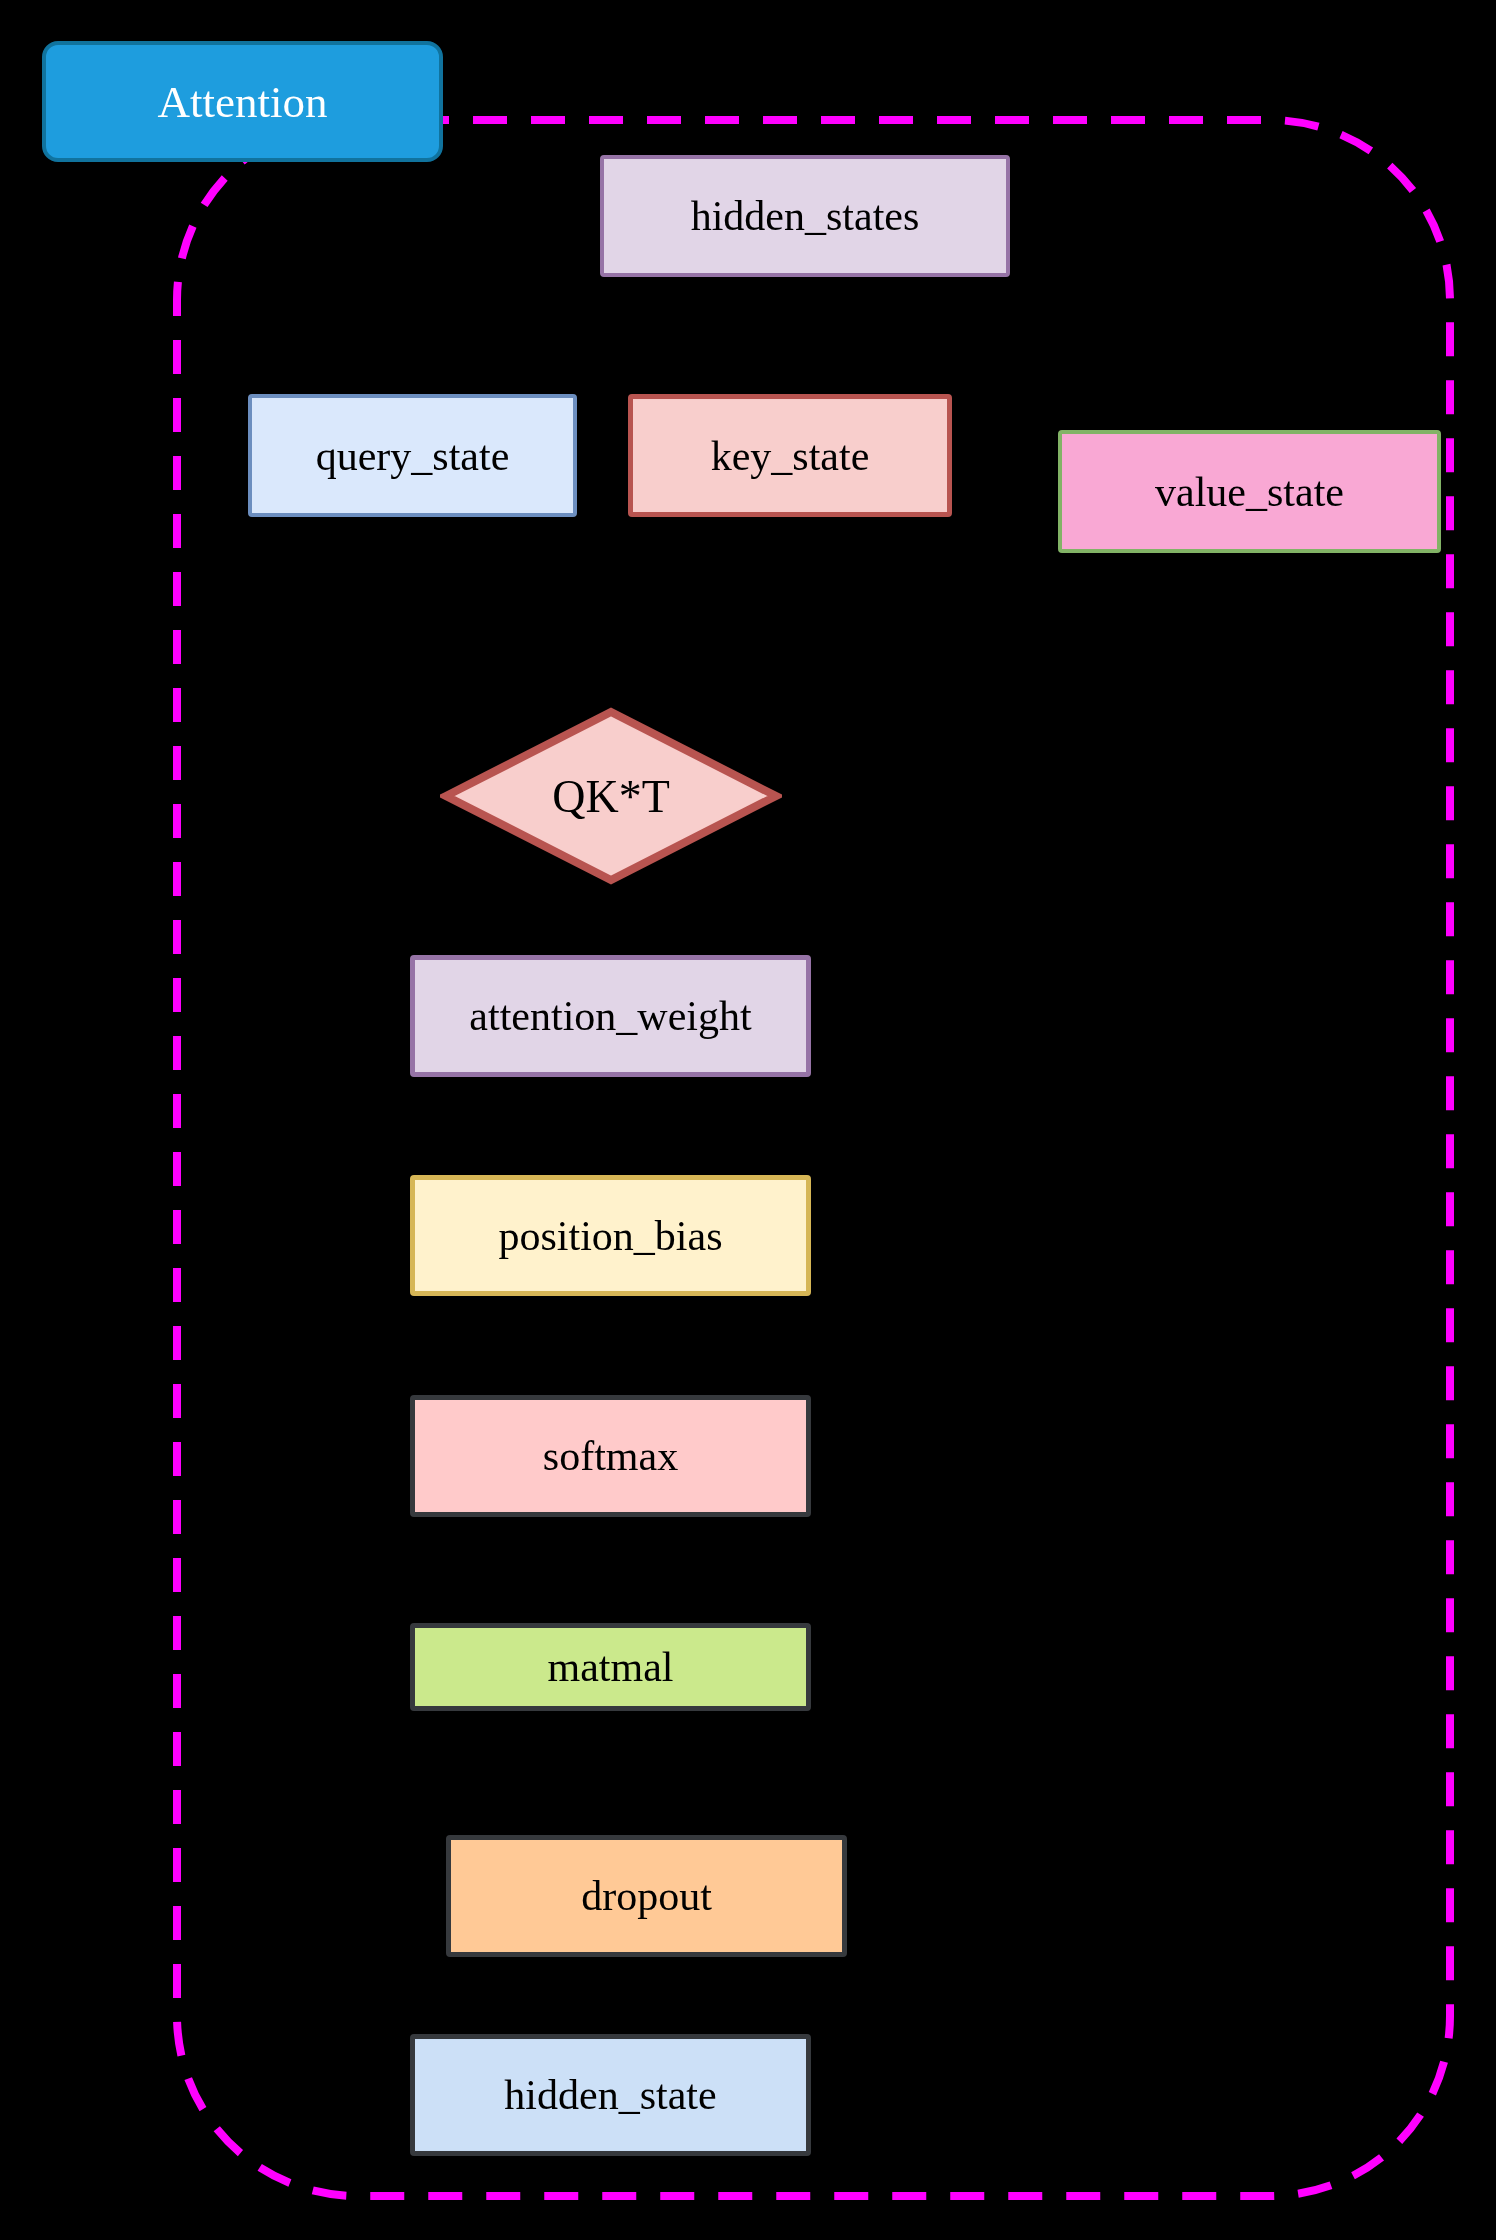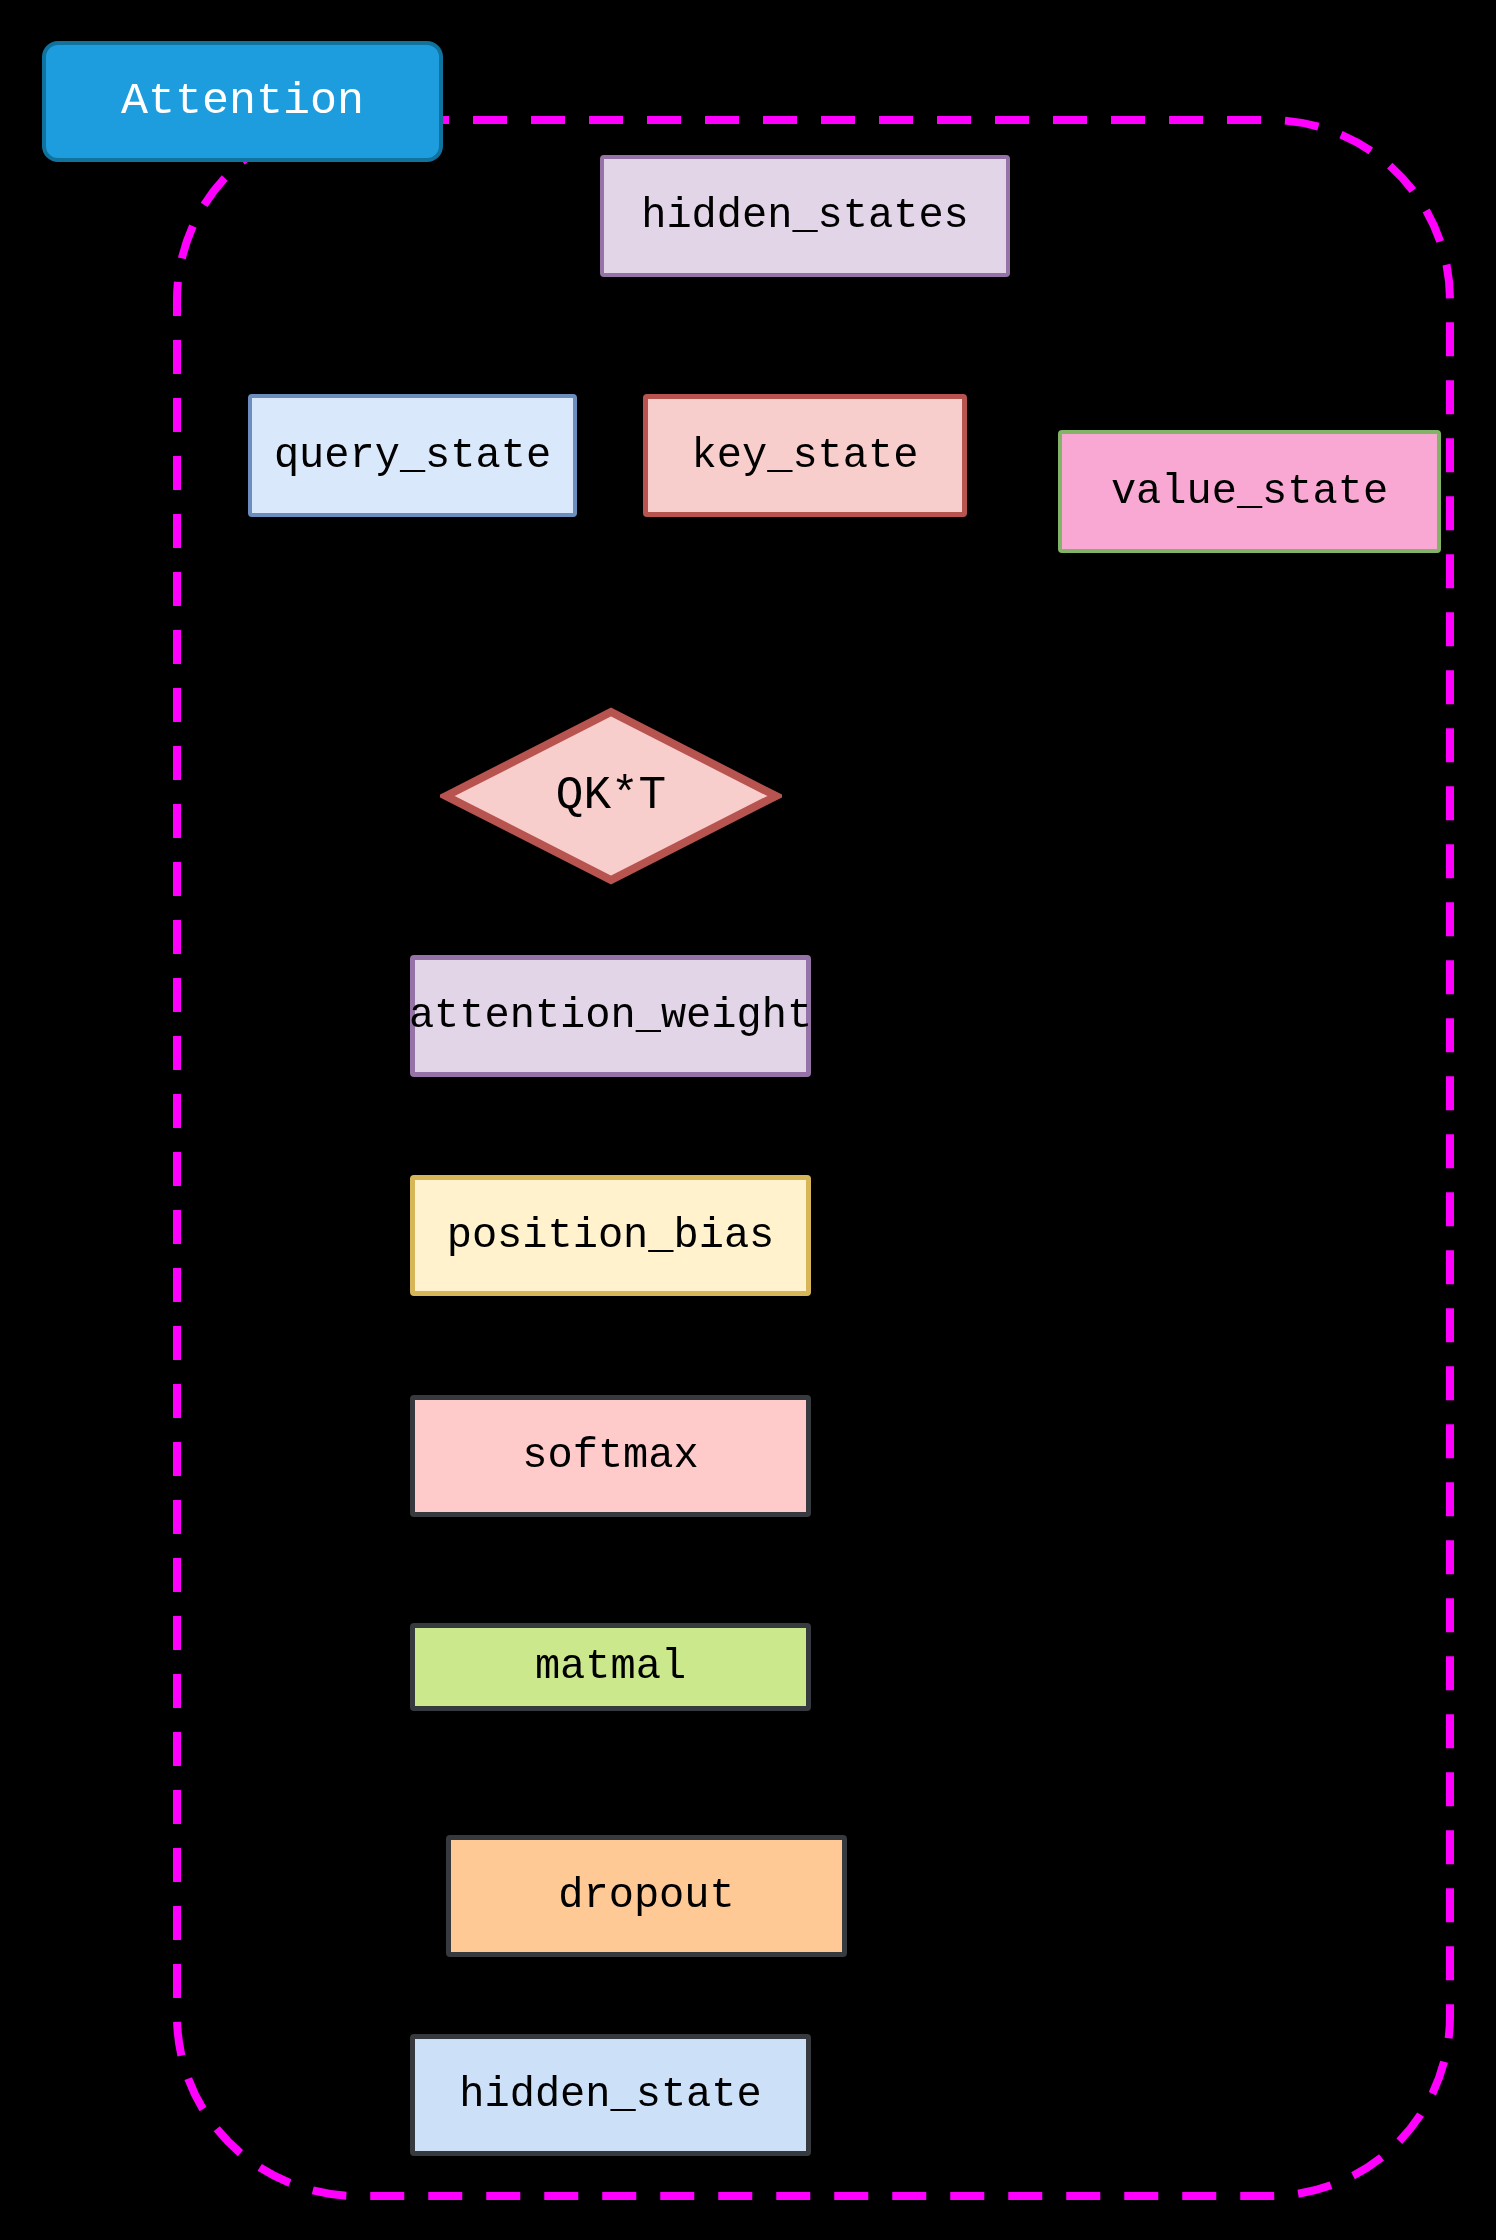--- a/index.html
+++ b/index.html
@@ -5,21 +5,21 @@
   html, body {
     margin: 0;
     padding: 0;
     background: #000000;
   }
   .canvas {
     position: relative;
     width: 1496px;
     height: 2240px;
     background: #000000;
-    font-family: Liberation Mono, monospace;
+    font-family: Liberation Serif, serif;
     overflow: hidden;
   }
 
   
   .group-border-svg {
     position: absolute;
     left: 0;
     top: 0;
     z-index: 1;
   }
@@ -52,21 +52,21 @@
     justify-content: center;
     font-size: 42px;
     color: #000000;
     border-radius: 4px;
     z-index: 2;
     white-space: nowrap;
   }
 
   .n-hidden-states    { left: 600px;  top: 155px;  width: 410px; height: 122px; background: #e1d5e7; border: 4px solid #9673a6; }
   .n-query-state      { left: 248px;  top: 394px;  width: 329px; height: 123px; background: #dae8fc; border: 4px solid #6c8ebf; }
-  .n-key-state        { left: 643px;  top: 394px;  width: 324px; height: 123px; background: #f8cecc; border: 5px solid #b85450; }
+  .n-key-state        { left: 628px;  top: 394px;  width: 324px; height: 123px; background: #f8cecc; border: 5px solid #b85450; }
   .n-value-state      { left: 1058px; top: 394px;  width: 383px; height: 123px; background: #f9a8d4; border: 4px solid #82b366; margin-top: 36px; }
   .n-attention-weight { left: 410px;  top: 955px;  width: 401px; height: 122px; background: #e1d5e7; border: 5px solid #9673a6; }
   .n-position-bias    { left: 410px;  top: 1175px; width: 401px; height: 121px; background: #fff2cc; border: 5px solid #d6b656; }
   .n-softmax          { left: 410px;  top: 1395px; width: 401px; height: 122px; background: #ffcaca; border: 5px solid #36393d; }
   .n-matmal           { left: 410px;  top: 1623px; width: 401px; height: 88px; background: #cbe98c; border: 5px solid #36393d; }
   .n-dropout          { left: 410px;  top: 1835px; width: 401px; height: 122px; background: #ffc996; border: 5px solid #36393d; margin-left: 36px; }
   .n-hidden-state     { left: 410px;  top: 2034px; width: 401px; height: 122px; background: #cce0f7; border: 5px solid #36393d; }
 
   
   .diamond-wrap {

